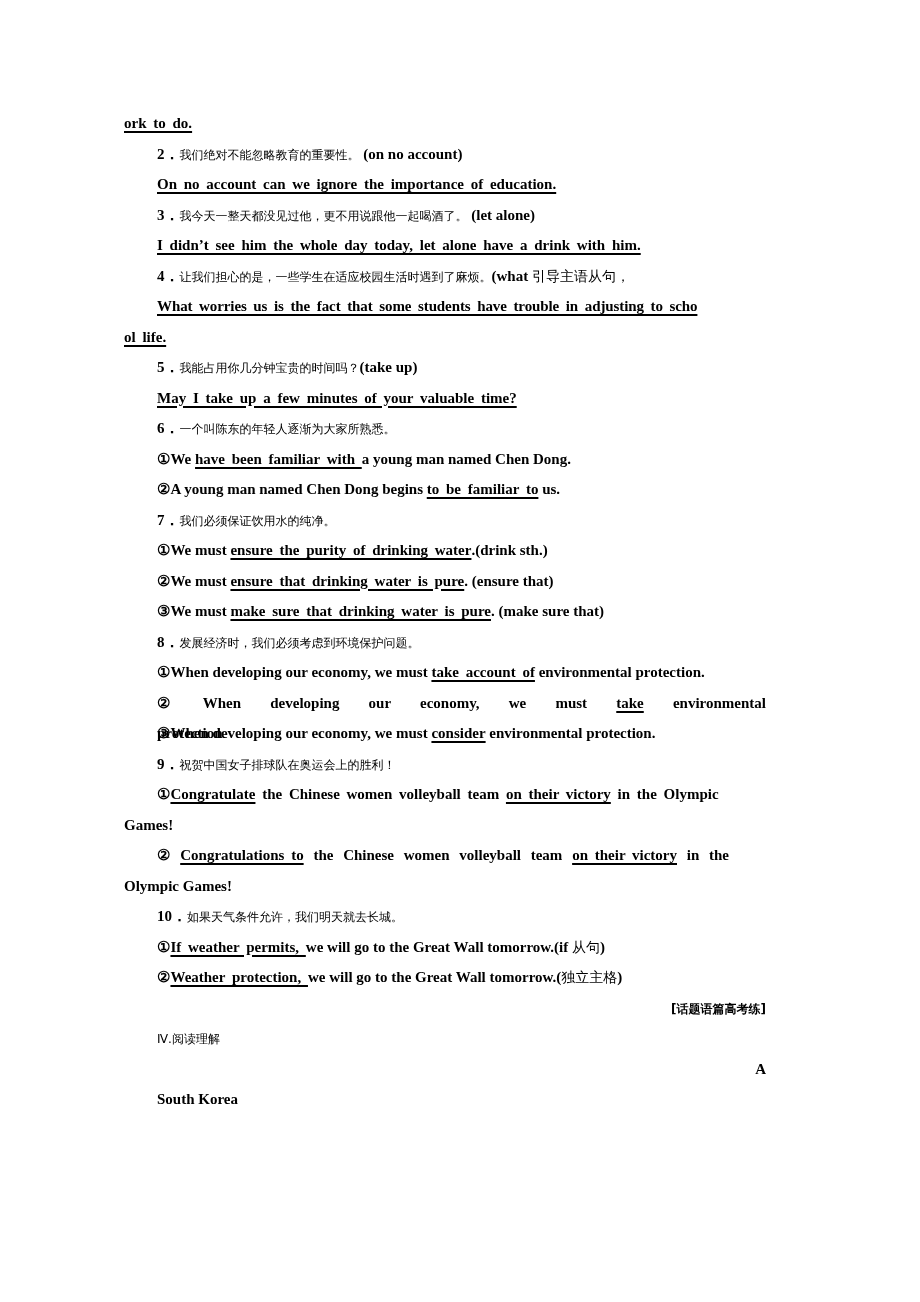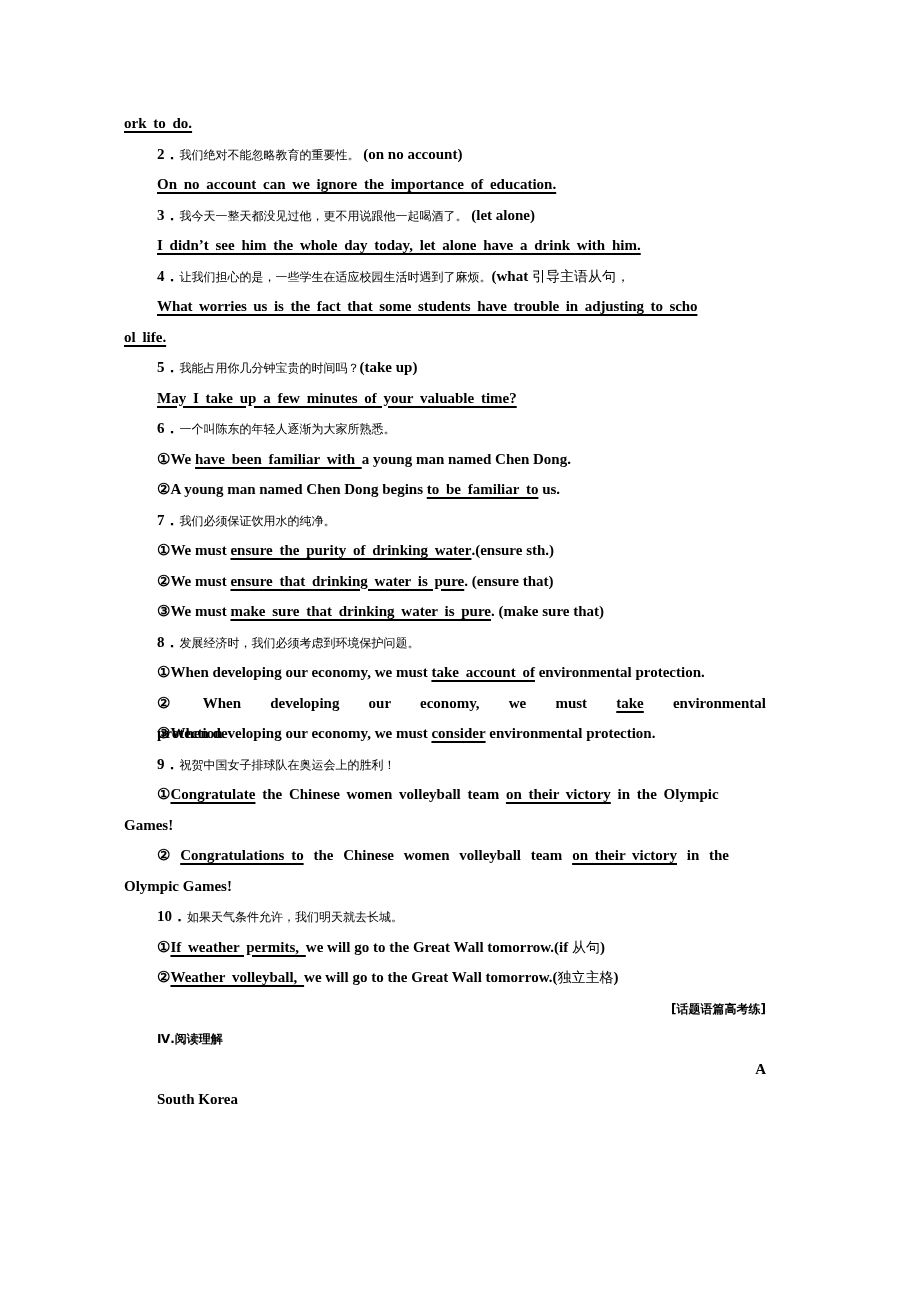--- a/index.html
+++ b/index.html
@@ -32,37 +32,37 @@
   <div class="line"><span class="u">ol life.</span></div>
 
   <div class="line ind"><span>5．</span><span class="zh">我能占用你几分钟宝贵的时间吗？</span><span>(take up)</span></div>
   <div class="line ind"><span class="u">May I take up a few minutes of your valuable time?</span></div>
 
   <div class="line ind"><span>6．</span><span class="zh">一个叫陈东的年轻人逐渐为大家所熟悉。</span></div>
   <div class="line ind"><span>①We </span><span class="u">have been familiar with </span><span>a young man named Chen Dong.</span></div>
   <div class="line ind"><span>②A young man named Chen Dong begins </span><span class="u">to be familiar to</span><span> us.</span></div>
 
   <div class="line ind"><span>7．</span><span class="zh">我们必须保证饮用水的纯净。</span></div>
-  <div class="line ind"><span>①We must </span><span class="u">ensure the purity of drinking water</span><span>.(ensure sth.)</span></div>
+  <div class="line ind"><span>①We must </span><span class="u">ensure the purity of drinking water</span><span>.(drink sth.)</span></div>
   <div class="line ind"><span>②We must </span><span class="u">ensure that drinking water is pure</span><span>. (ensure that)</span></div>
   <div class="line ind"><span>③We must </span><span class="u">make sure that drinking water is pure</span><span>. (make sure that)</span></div>
 
   <div class="line ind"><span>8．</span><span class="zh">发展经济时，我们必须考虑到环境保护问题。</span></div>
   <div class="line ind"><span>①When developing our economy, we must </span><span class="u">take account of</span><span> environmental protection.</span></div>
   <div class="line ind justify"><span style="word-spacing:22px">② When developing our economy, we must </span><span class="u">take</span><span style="word-spacing:22px"> environmental protection</span></div>
   <div class="line ind"><span>③When developing our economy, we must </span><span class="u">consider</span><span> environmental protection.</span></div>
 
   <div class="line ind"><span>9．</span><span class="zh">祝贺中国女子排球队在奥运会上的胜利！</span></div>
   <div class="line ind" style="word-spacing:3px"><span>①</span><span class="u">Congratulate</span><span> the Chinese women volleyball team </span><span class="u">on their victory</span><span> in the Olympic</span></div>
   <div class="line"><span>Games!</span></div>
   <div class="line ind" style="word-spacing:6px"><span>② </span><span class="u">Congratulations to</span><span> the Chinese women volleyball team </span><span class="u">on their victory</span><span> in the</span></div>
   <div class="line"><span>Olympic Games!</span></div>
 
   <div class="line ind"><span>10．</span><span class="zh">如果天气条件允许，我们明天就去长城。</span></div>
   <div class="line ind"><span>①</span><span class="u">If weather permits, </span><span>we will go to the Great Wall tomorrow.(if </span><span class="zh sm">从句</span><span>)</span></div>
-  <div class="line ind"><span>②</span><span class="u">Weather volleyball, </span><span>we will go to the Great Wall tomorrow.(</span><span class="zh sm">独立主格</span><span>)</span></div>
+  <div class="line ind"><span>②</span><span class="u">Weather protection, </span><span>we will go to the Great Wall tomorrow.(</span><span class="zh sm">独立主格</span><span>)</span></div>
 
   <div class="line center"><span class="zh" style="font-weight:bold">[话题语篇高考练]</span></div>
-  <div class="line ind"><span class="zh" style="font-weight:bold">Ⅳ.阅读理解</span></div>
+  <div class="line ind"><span class="zh" style="font-weight:normal">Ⅳ.阅读理解</span></div>
   <div class="line center"><span>A</span></div>
   <div class="line ind"><span>South Korea</span></div>
 
 </div>
 
 </body></html>

